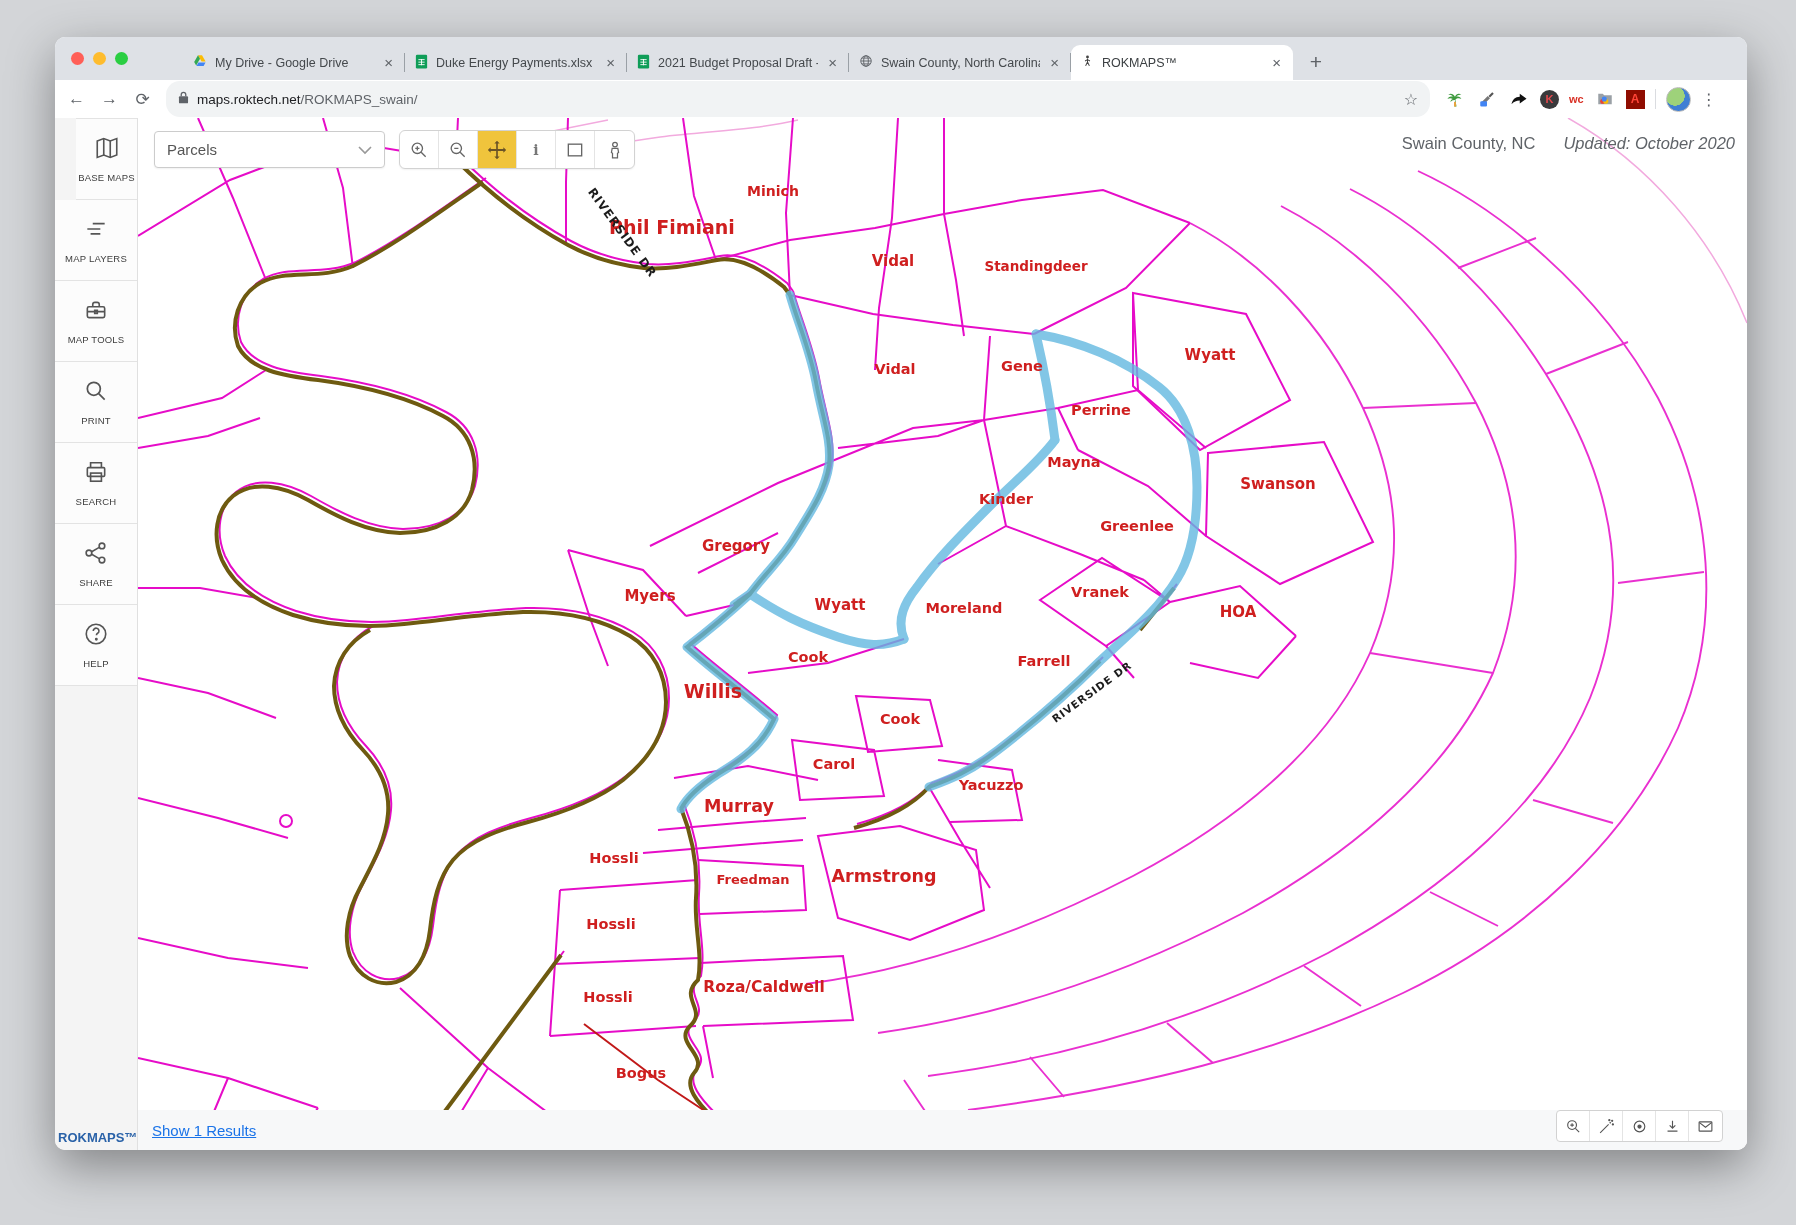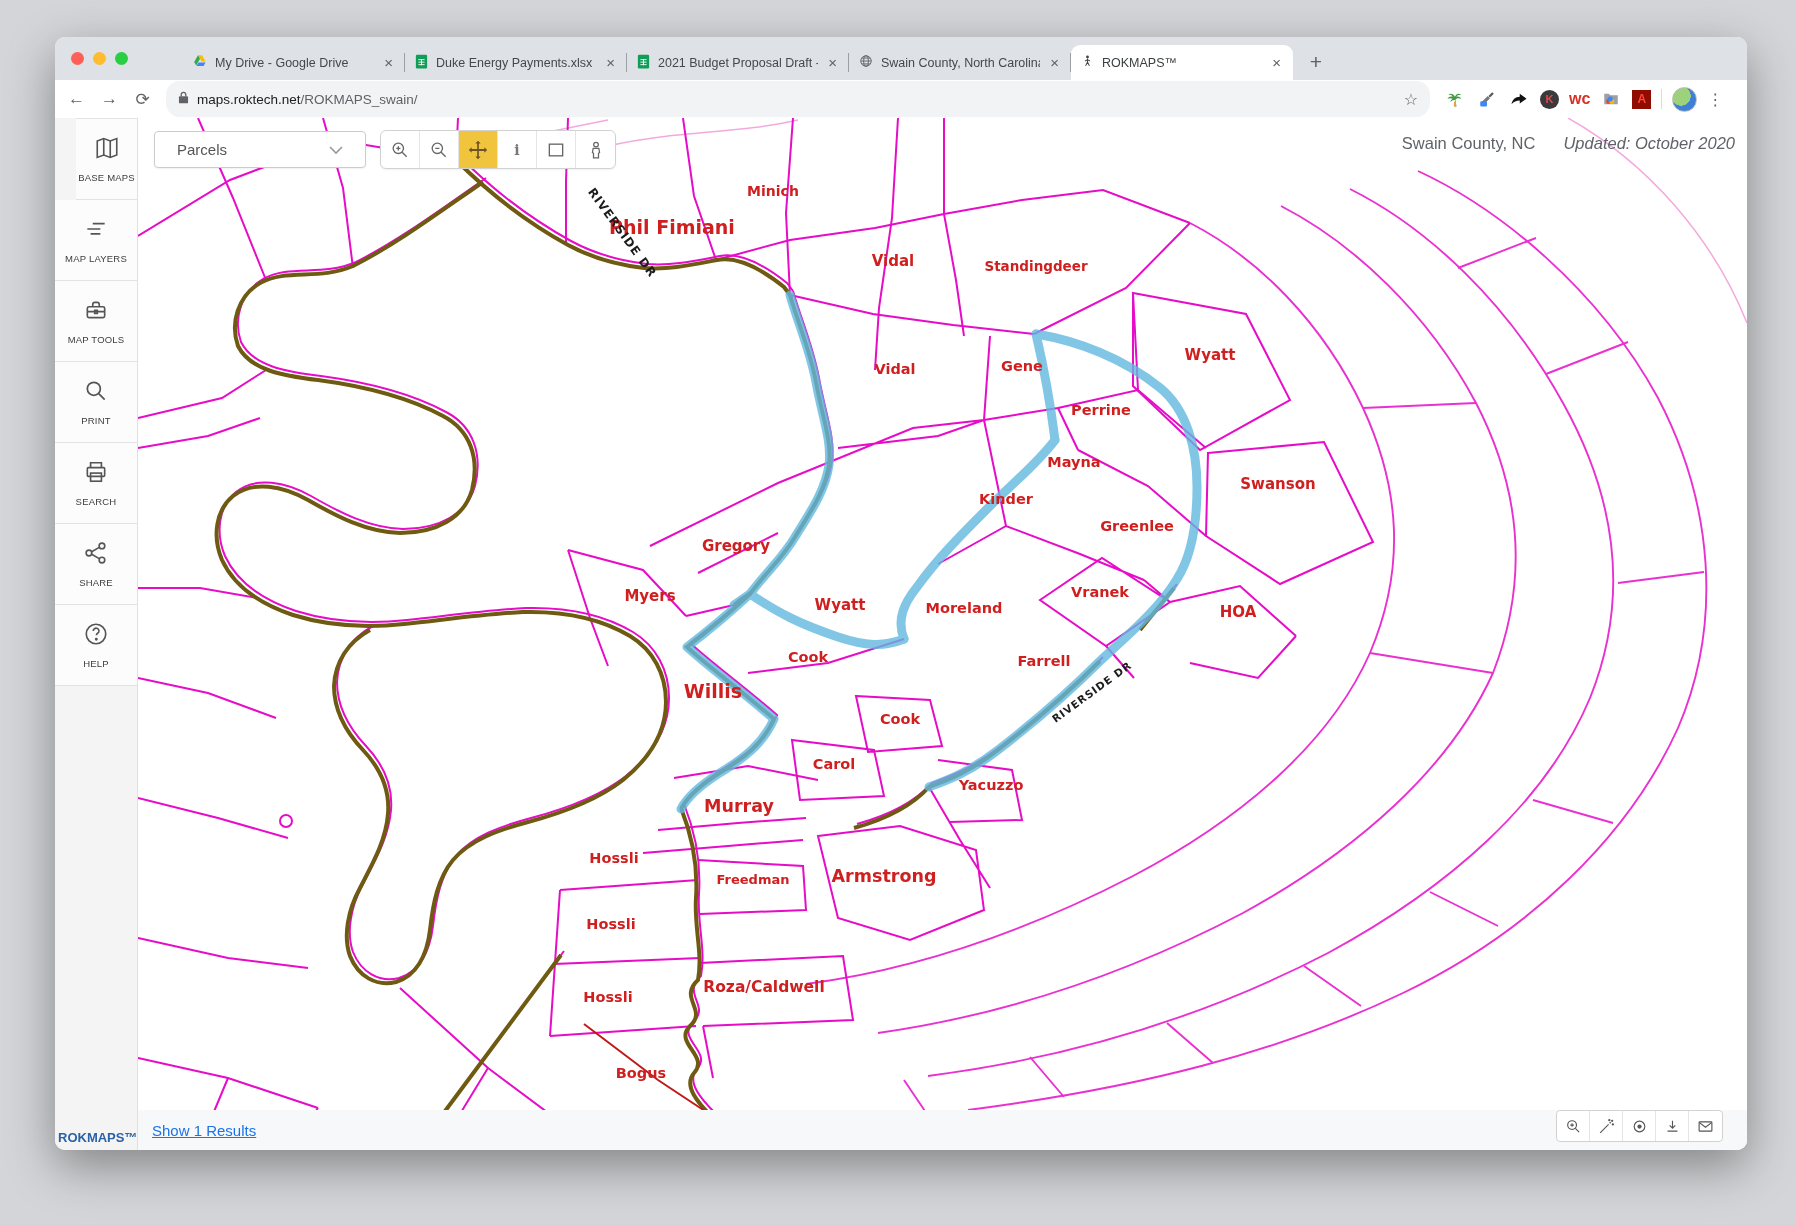--- a/index.html
+++ b/index.html
@@ -26,40 +26,40 @@
   .omnibox{flex:1;height:36px;background:#f1f3f4;border-radius:14px;display:flex;
     align-items:center;padding:0 12px;gap:8px;margin:0 4px;max-width:1240px;}
   .url{font-size:13.5px;white-space:nowrap;}
   .url .domain{color:#202124}.url .path{color:#5f6368}
   .star{margin-left:auto;color:#5f6368;font-size:16px;}
   .exts{display:flex;align-items:center;gap:10px;padding:0 4px;}
   .ext{width:22px;height:22px;display:flex;align-items:center;justify-content:center;font-size:12px;}
   .sep{width:1px;height:20px;background:#dadce0;}
   .kcirc{width:19px;height:19px;border-radius:50%;background:#3a3a3c;color:#e5484d;
     font-size:11px;font-weight:bold;display:flex;align-items:center;justify-content:center;}
-  .wc{color:#d93025;font-weight:bold;font-size:16px;}
+  .wc{color:#d93025;font-weight:bold;font-size:11px;}
   .adobe{width:19px;height:19px;background:#8f0c00;color:#ff4437;font-weight:bold;font-size:12px;
     display:flex;align-items:center;justify-content:center;}
   .globeav{width:23px;height:23px;border-radius:50%;background:
     radial-gradient(circle at 35% 35%,#9ed27a 0 45%,#3f7fd4 46% 100%);border:1px solid #bbb;}
   .kebab{color:#5f6368;font-size:16px;letter-spacing:0;}
   
   .content{display:flex;height:1032px;}
   .sidebar{width:82px;background:#f4f4f4;border-right:1px solid #e0e0e0;position:relative;flex:none;}
   .side-item{height:80px;background:#fcfcfc;border-bottom:1px solid #e3e3e3;display:flex;
     flex-direction:column;align-items:center;justify-content:center;gap:7px;}
   .side-item:first-child{border-top:1px solid #e3e3e3;margin-left:21px;}
   .side-label{font-size:9.5px;color:#3d3d3d;letter-spacing:.2px;}
   .side-logo{position:absolute;left:3px;bottom:5px;color:#2a62a8;font-weight:bold;font-size:13px;}
   .map-area{position:relative;flex:1;background:#fff;overflow:hidden;}
   svg.mapsvg{position:absolute;left:0;top:0;}
   
   .float-toolbar{position:absolute;top:12px;left:16px;display:flex;gap:14px;align-items:center;}
-  .layer-select{width:212px;height:37px;background:#fff;border:1px solid #ccc;border-radius:4px;
-    display:flex;align-items:center;justify-content:space-between;padding:0 22px;color:#555;
+  .layer-select{width:231px;height:37px;background:#fff;border:1px solid #ccc;border-radius:4px;
+    display:flex;align-items:center;justify-content:space-between;padding:0 12px;color:#555;
     font-size:15px;box-sizing:border-box;box-shadow:0 1px 2px rgba(0,0,0,.06);}
   .btn-group{display:flex;background:#fff;border:1px solid #d2d2d2;border-radius:6px;overflow:hidden;
     box-shadow:0 1px 2px rgba(0,0,0,.06);}
   .tool-btn{width:39px;height:37px;display:flex;align-items:center;justify-content:center;
     border-right:1px solid #e4e4e4;color:#666;box-sizing:border-box;}
   .btn-group .tool-btn:last-child{border-right:none;}
   .tool-btn.active{background:#f0c43c;}
   .clear-btn{padding:0 14px;font-size:15px;color:#444;display:flex;align-items:center;}
   .map-title{position:absolute;top:16px;right:12px;display:flex;gap:28px;align-items:baseline;
     font-size:16.5px;color:#5f6368;}

